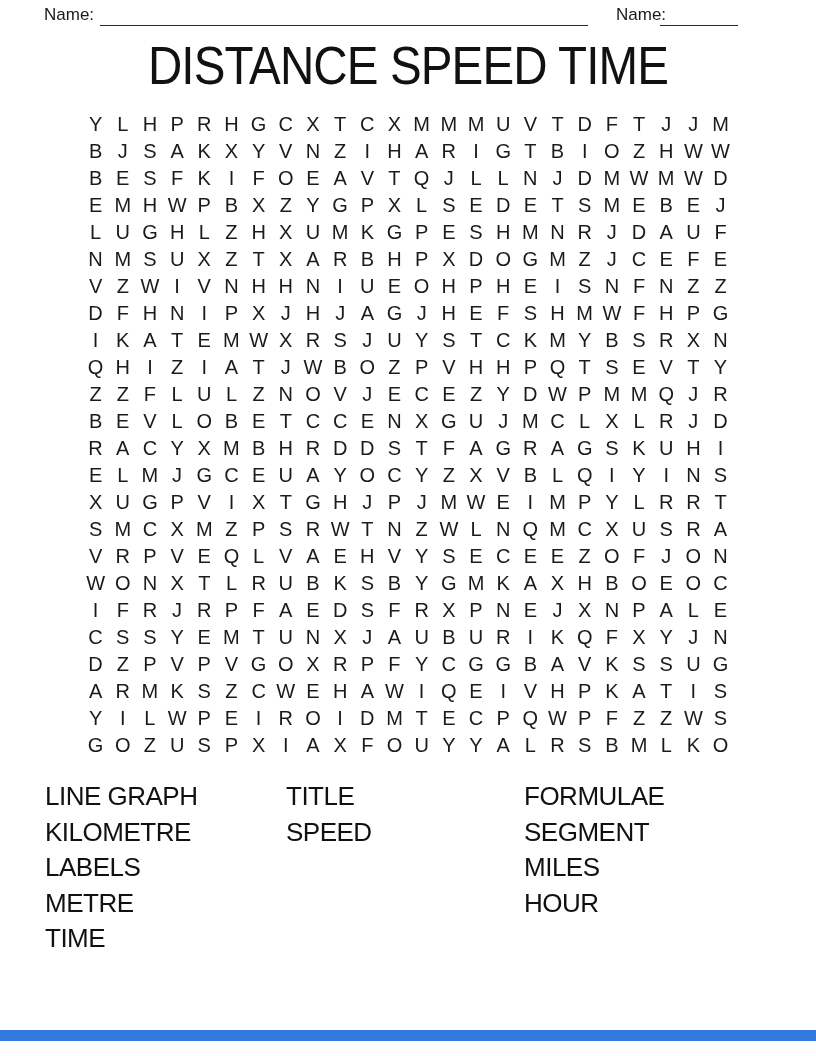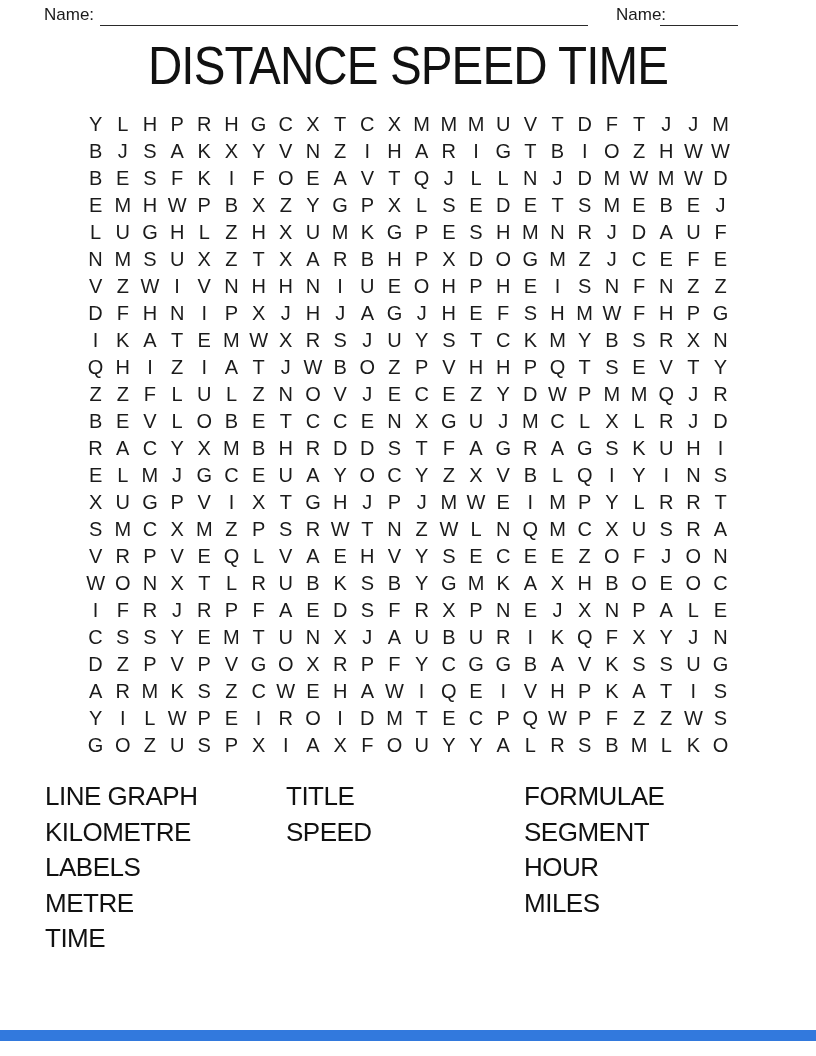--- a/index.html
+++ b/index.html
@@ -726,20 +726,20 @@
         <div class="word-item">METRE</div>
         <div class="word-item">TIME</div>
       </div>
       <div class="word-col word-col-2">
         <div class="word-item">TITLE</div>
         <div class="word-item">SPEED</div>
       </div>
       <div class="word-col word-col-3">
         <div class="word-item">FORMULAE</div>
         <div class="word-item">SEGMENT</div>
+        <div class="word-item">MILES</div>
         <div class="word-item">HOUR</div>
-        <div class="word-item">MILES</div>
       </div>
     </div>
 
   <div class="footer-bar" style="background: rgb(50, 121, 221);"></div>
 
 </div>
 
 </body></html>

